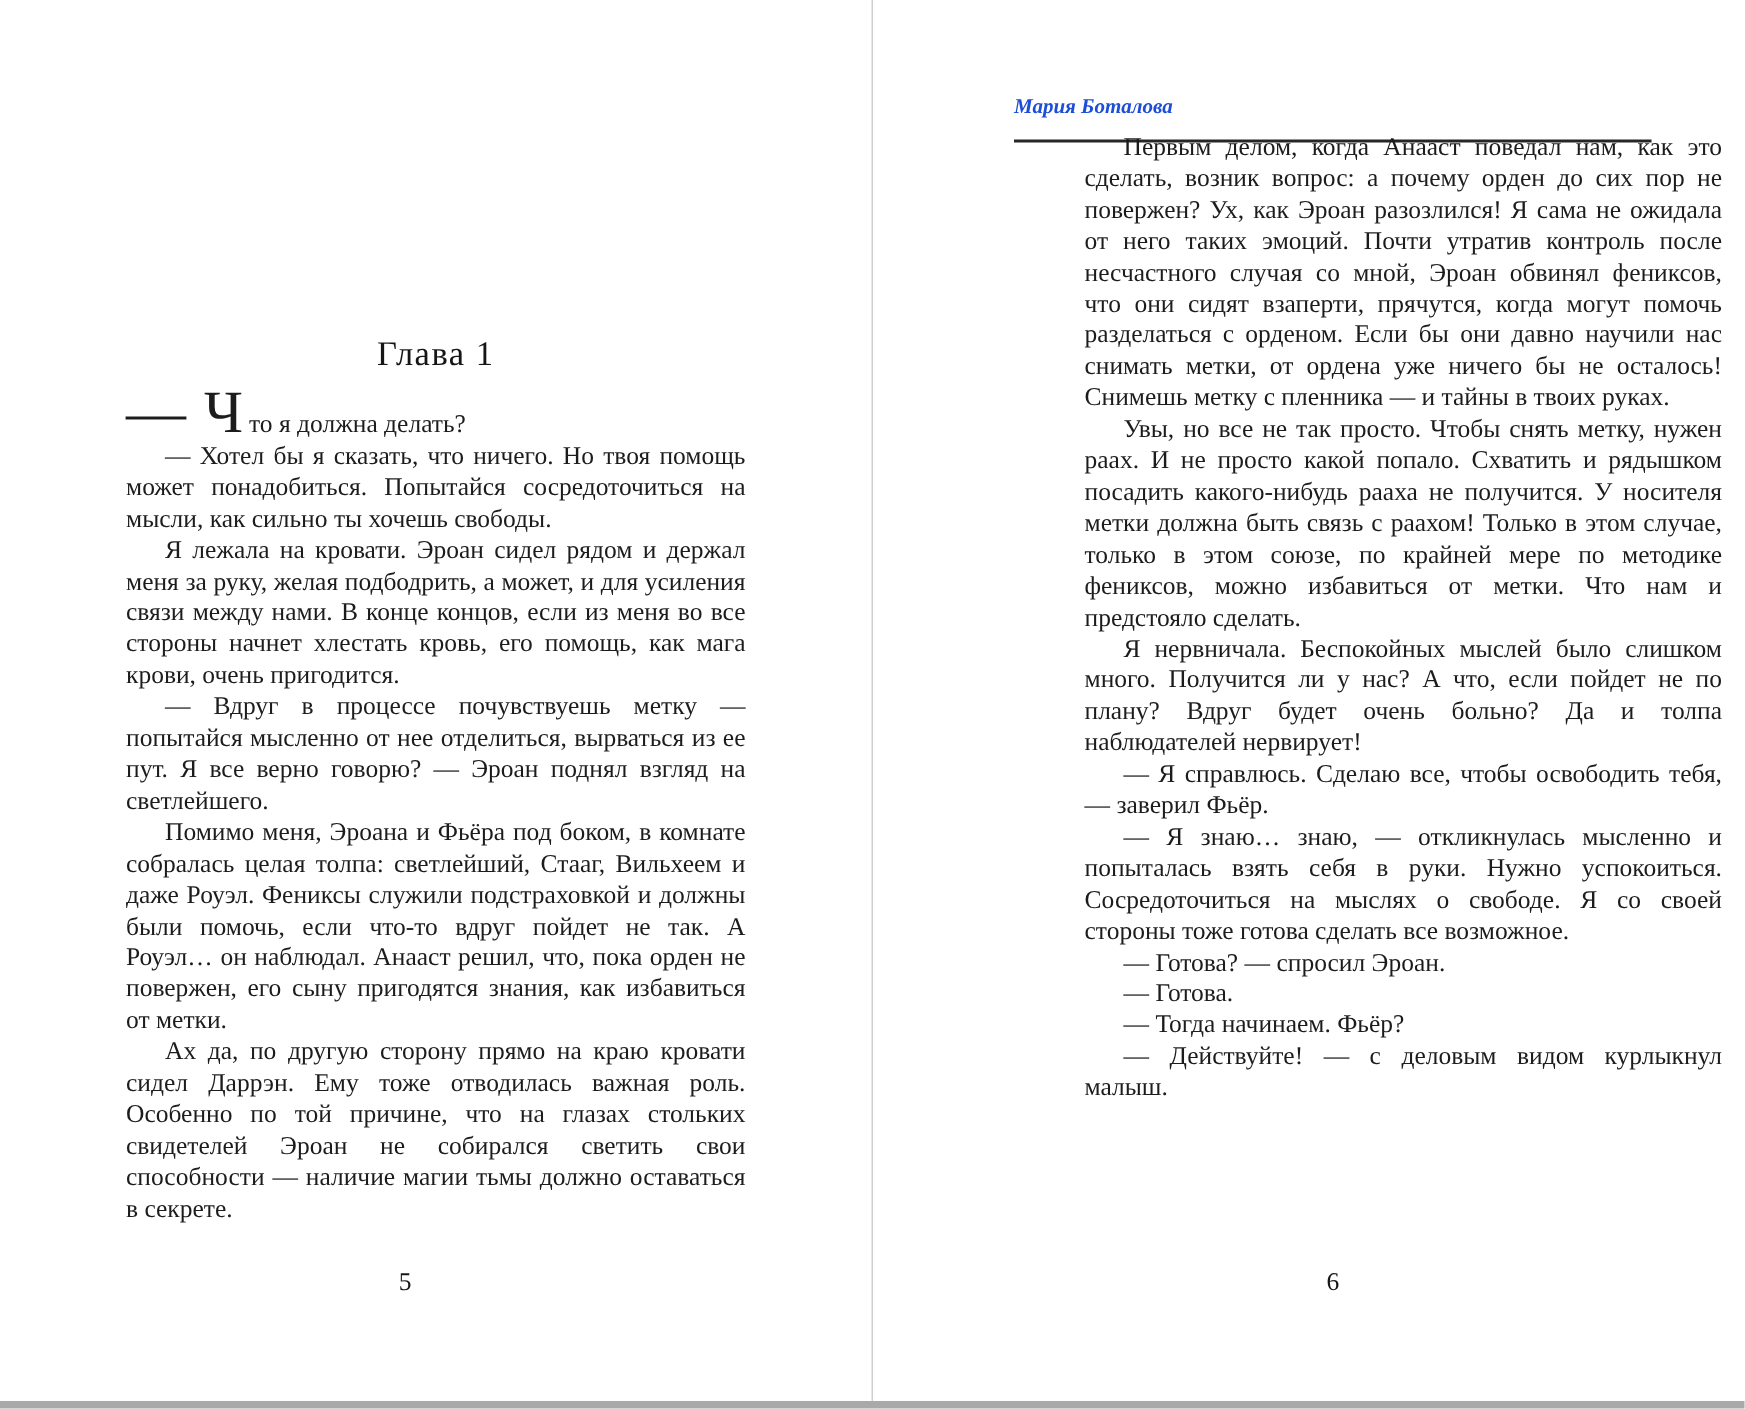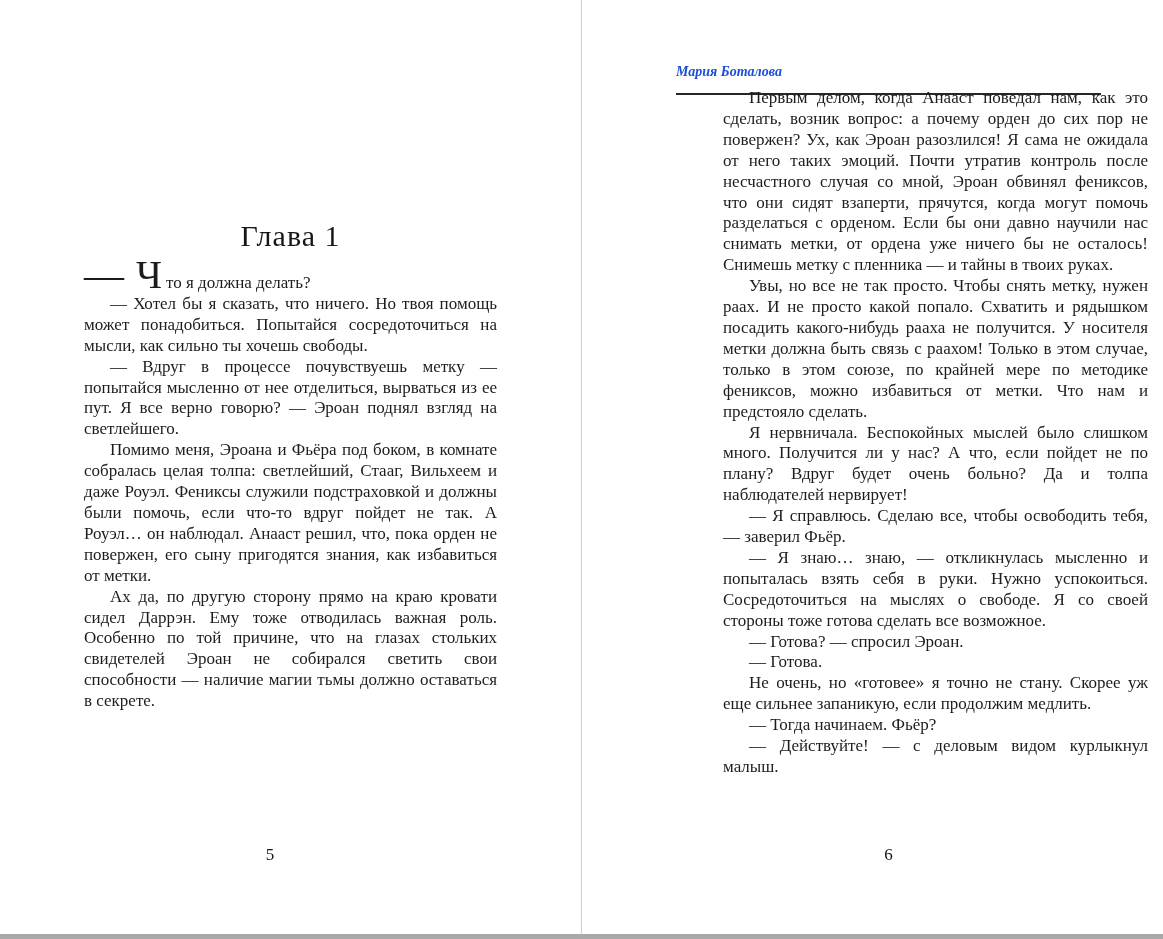--- a/index.html
+++ b/index.html
@@ -42,21 +42,21 @@
   }
   .page-left  { left: 84px;  width: 413px; }
   .page-right { left: 676px; width: 425px; }
 
   .chapter-title {
     position: absolute;
     top: 222px;
     left: 0;
     width: 100%;
     text-align: center;
-    font-size: 30px;
+    font-size: 23px;
     line-height: 28px;
     letter-spacing: 1px;
     color: #161616;
   }
   .left-text {
     position: absolute;
     top: 252px;
     left: 0;
     width: 100%;
   }
@@ -118,20 +118,21 @@
 <body>
 
 <div class="spread">
 
   <div class="page page-left">
     <div class="chapter-title">Глава 1</div>
 
     <div class="left-text">
       <p class="opening"><span class="drop-cap">— Ч</span><span>то я должна делать?</span></p>
       <p class="para">— Хотел бы я сказать, что ничего. Но твоя помощь может понадобиться. Попытайся сосредоточиться на мысли, как сильно ты хочешь свободы.</p>
+      <p class="para">Я лежала на кровати. Эроан сидел рядом и держал меня за руку, желая подбодрить, а может, и для усиления связи между нами. В конце концов, если из меня во все стороны начнет хлестать кровь, его помощь, как мага крови, очень пригодится.</p>
       <p class="para">— Вдруг в процессе почувствуешь метку — попытайся мысленно от нее отделиться, вырваться из ее пут. Я все верно говорю? — Эроан поднял взгляд на светлейшего.</p>
       <p class="para">Помимо меня, Эроана и Фьёра под боком, в комнате собралась целая толпа: светлейший, Стааг, Вильхеем и даже Роуэл. Фениксы служили подстраховкой и должны были помочь, если что-то вдруг пойдет не так. А Роуэл… он наблюдал. Анааст решил, что, пока орден не повержен, его сыну пригодятся знания, как избавиться от метки.</p>
       <p class="para">Ах да, по другую сторону прямо на краю кровати сидел Даррэн. Ему тоже отводилась важная роль. Особенно по той причине, что на глазах стольких свидетелей Эроан не собирался светить свои способности — наличие магии тьмы должно оставаться в секрете.</p>
     </div>
 
     <div class="page-number">5</div>
   </div>
 
   <div class="page-divider"></div>
 
@@ -140,21 +141,20 @@
     <div class="running-head-rule"></div>
 
     <div class="right-text">
       <p class="para">Первым делом, когда Анааст поведал нам, как это сделать, возник вопрос: а почему орден до сих пор не повержен? Ух, как Эроан разозлился! Я сама не ожидала от него таких эмоций. Почти утратив контроль после несчастного случая со мной, Эроан обвинял фениксов, что они сидят взаперти, прячутся, когда могут помочь разделаться с орденом. Если бы они давно научили нас снимать метки, от ордена уже ничего бы не осталось! Снимешь метку с пленника — и тайны в твоих руках.</p>
       <p class="para">Увы, но все не так просто. Чтобы снять метку, нужен раах. И не просто какой попало. Схватить и рядышком посадить какого-нибудь рааха не получится. У носителя метки должна быть связь с раахом! Только в этом случае, только в этом союзе, по крайней мере по методике фениксов, можно избавиться от метки. Что нам и предстояло сделать.</p>
       <p class="para">Я нервничала. Беспокойных мыслей было слишком много. Получится ли у нас? А что, если пойдет не по плану? Вдруг будет очень больно? Да и толпа наблюдателей нервирует!</p>
       <p class="para">— Я справлюсь. Сделаю все, чтобы освободить тебя, — заверил Фьёр.</p>
       <p class="para">— Я знаю… знаю, — откликнулась мысленно и попыталась взять себя в руки. Нужно успокоиться. Сосредоточиться на мыслях о свободе. Я со своей стороны тоже готова сделать все возможное.</p>
       <p class="para">— Готова? — спросил Эроан.</p>
       <p class="para">— Готова.</p>
-      <p class="para">Не очень, но «готовее» я точно не стану. Скорее уж еще сильнее запаникую, если продолжим медлить.</p>
       <p class="para">— Тогда начинаем. Фьёр?</p>
       <p class="para">— Действуйте! — с деловым видом курлыкнул малыш.</p>
     </div>
 
     <div class="page-number">6</div>
   </div>
 
   <div class="bottom-edge"></div>
 </div>
 

